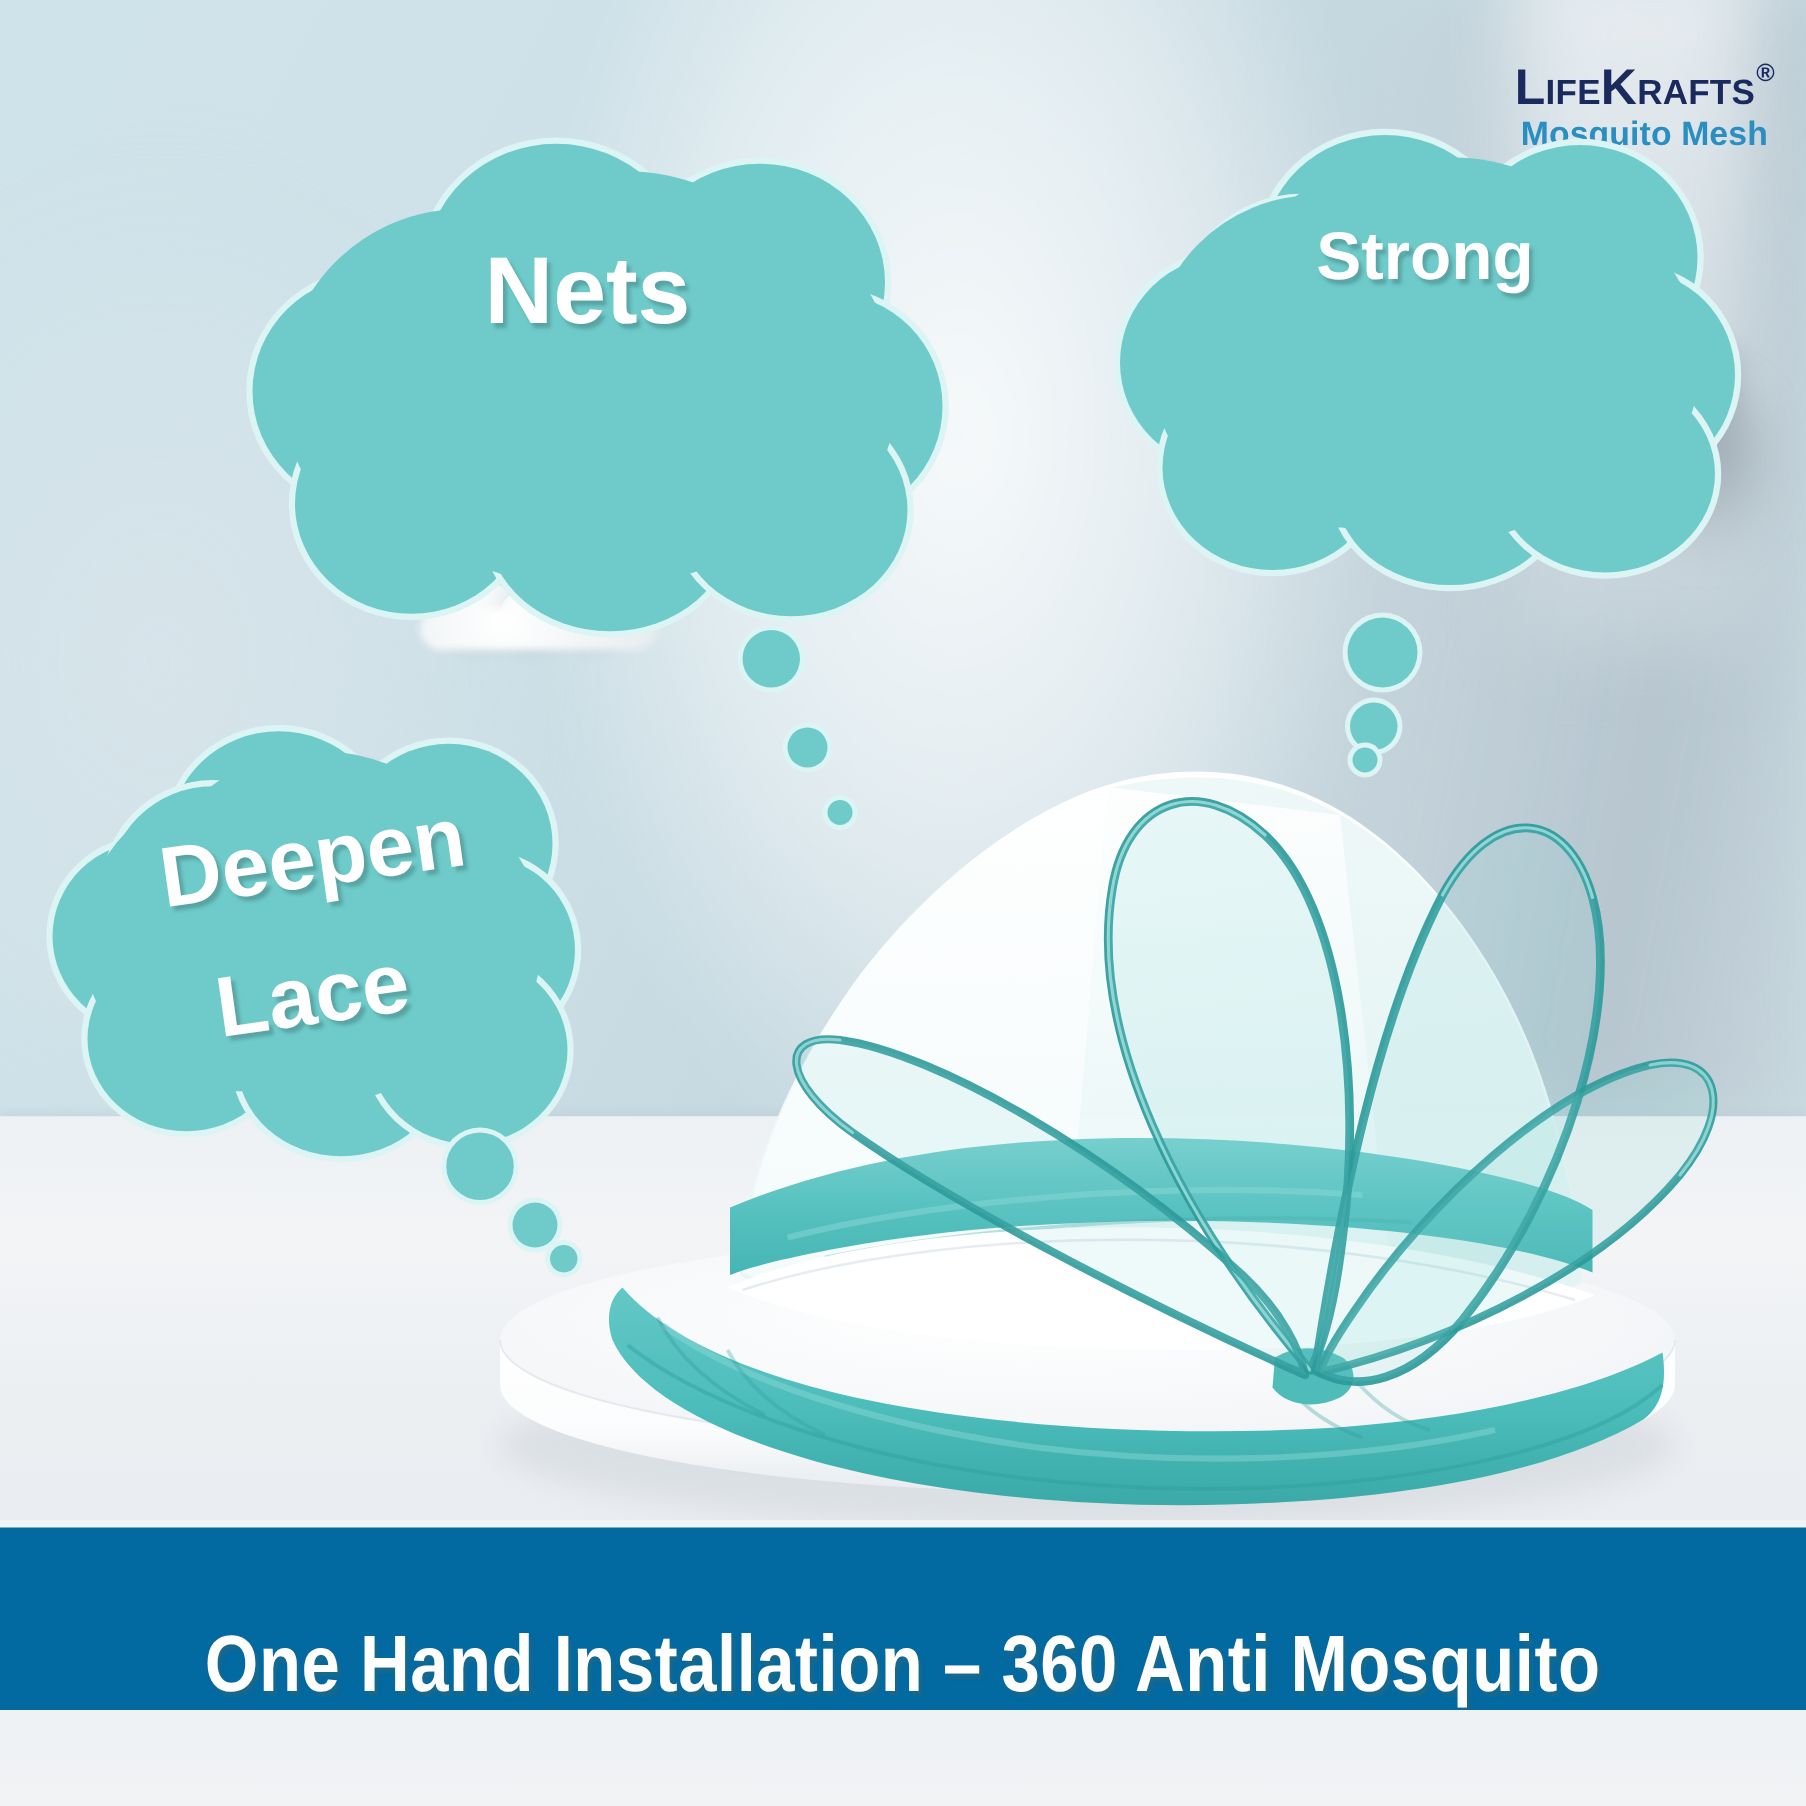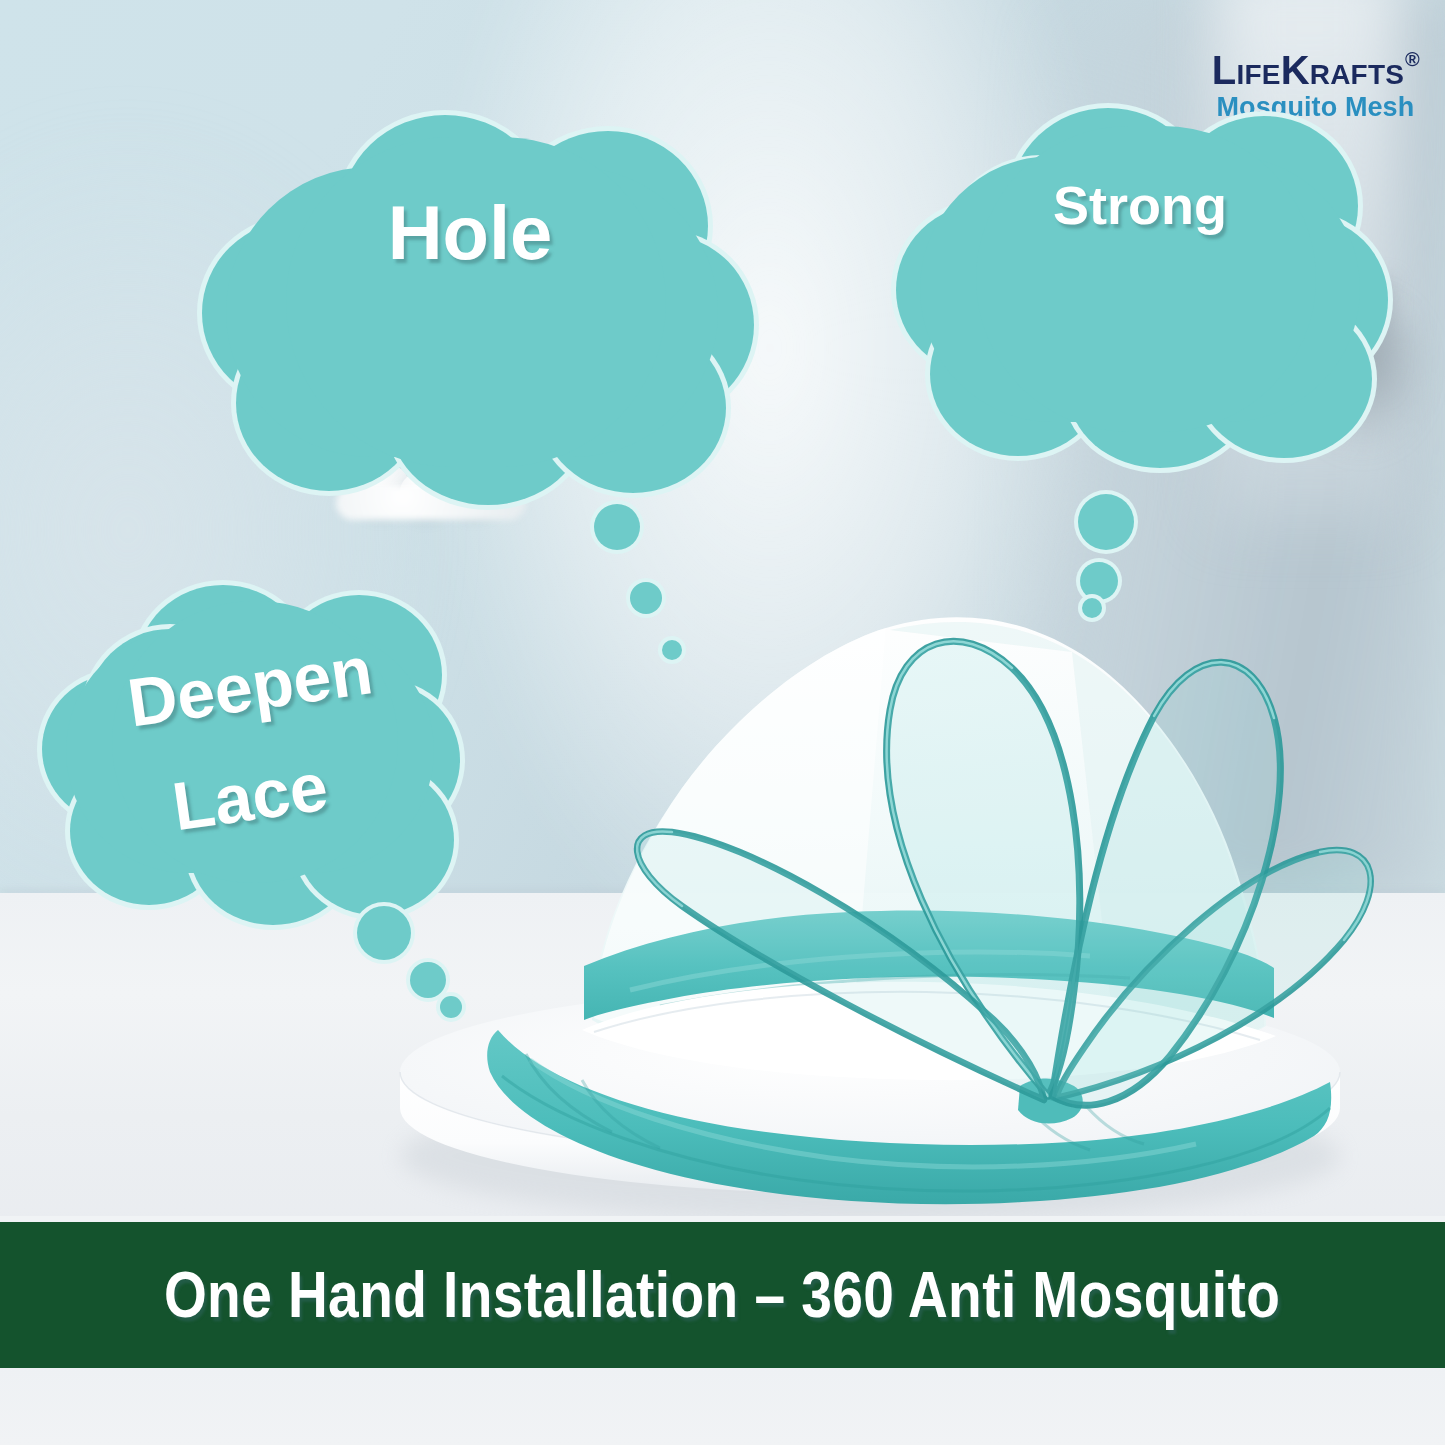--- a/index.html
+++ b/index.html
@@ -99,22 +99,22 @@
     position:absolute;border-radius:50%;background:#6ecbc9;
     box-shadow:0 0 0 4px #ddf4f4;
   }
 
   
   #product{position:absolute;left:330px;top:520px;width:1060px;height:720px;}
 
   
   .banner{
     position:absolute;left:0;top:1222px;width:1445px;height:146px;
-    background:#14532d;
-    display:flex;align-items:center;justify-content:center;
+    background:#0369a1;
+    display:flex;align-items:flex-end;justify-content:center;
   }
   .banner-top-line{
     position:absolute;left:0;top:1216px;width:1445px;height:7px;
     background:#f0f3f5;
   }
   .banner-txt{
     color:#ffffff;font-weight:700;white-space:nowrap;
     font-size:64px;letter-spacing:.5px;
     transform:scaleX(.86);transform-origin:center;
     text-shadow:3px 4px 3px rgba(55,105,107,.42);
@@ -156,21 +156,21 @@
     <div class="lobe" style="left:318px;top:16px;width:200px;height:190px;"></div>
     <div class="lobe" style="left:12px;top:105px;width:190px;height:186px;"></div>
     <div class="lobe" style="left:386px;top:120px;width:178px;height:180px;"></div>
     <div class="lobe" style="left:46px;top:200px;width:186px;height:176px;"></div>
     <div class="lobe" style="left:200px;top:222px;width:196px;height:168px;"></div>
     <div class="lobe" style="left:350px;top:208px;width:186px;height:170px;"></div>
     <div class="lobe" style="left:70px;top:60px;width:200px;height:200px;"></div>
 
     <div class="lobe-in" style="left:36px;top:52px;width:492px;height:290px;border-radius:150px;"></div>
     <div class="lobe-in" style="left:96px;top:22px;width:380px;height:330px;border-radius:180px;"></div>
-    <div class="txt" style="left:0;top:74px;font-size:76px;">Hole</div>
+    <div class="txt" style="left:0;top:74px;font-size:76px;">Nets</div>
   </div>
 
   <div class="dot" style="left:594px;top:504px;width:46px;height:46px;"></div>
   <div class="dot" style="left:630px;top:582px;width:32px;height:32px;"></div>
   <div class="dot" style="left:662px;top:640px;width:20px;height:20px;"></div>
 
   <div class="cloud" style="left:890px;top:108px;width:500px;height:360px;">
     <div class="lobe" style="left:120px;top:0px;width:196px;height:186px;"></div>
     <div class="lobe" style="left:280px;top:8px;width:188px;height:180px;"></div>
     <div class="lobe" style="left:6px;top:96px;width:176px;height:172px;"></div>

